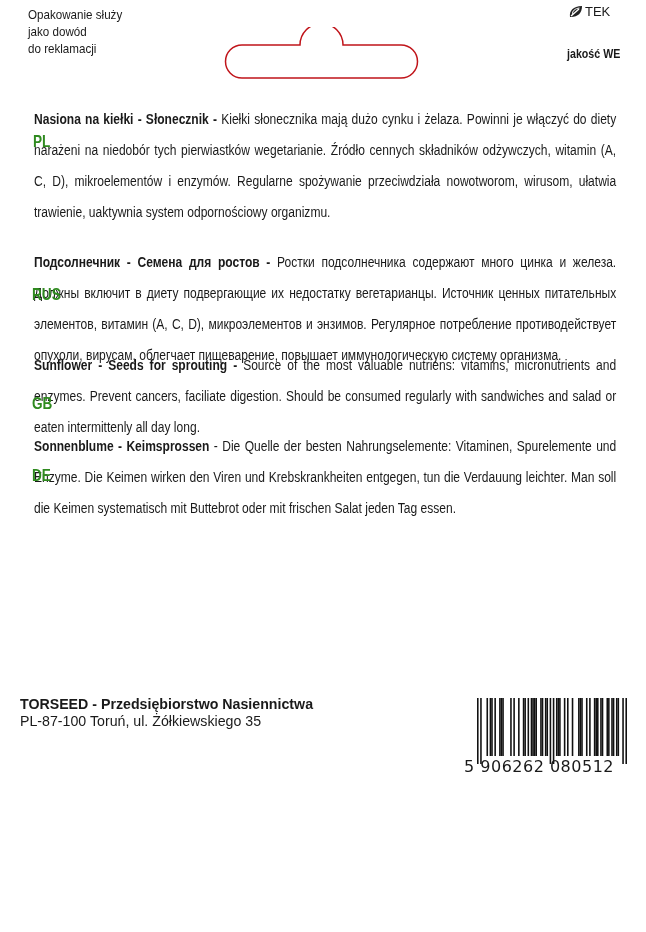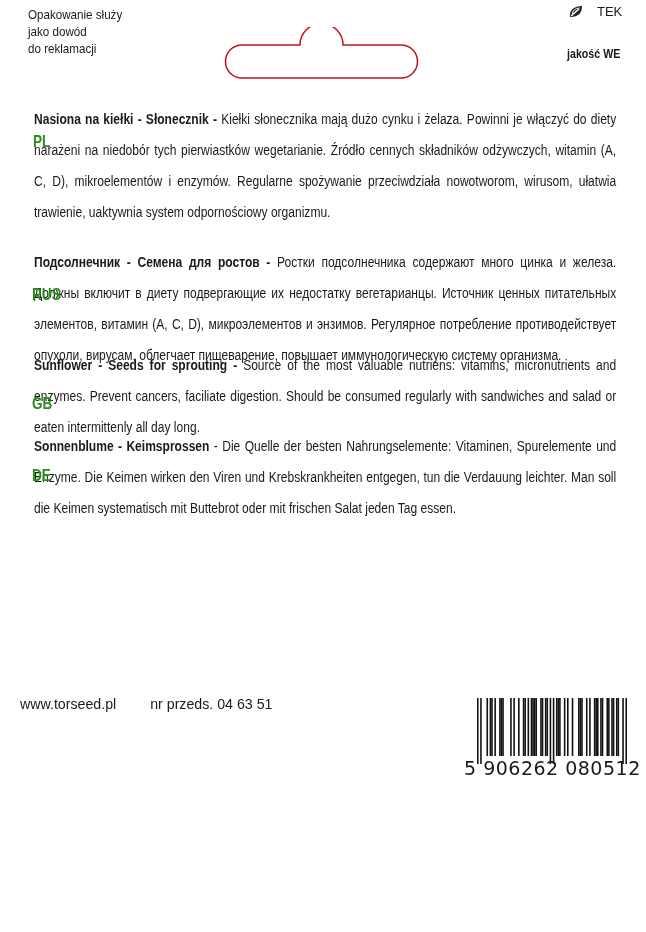--- a/index.html
+++ b/index.html
@@ -1,31 +1,31 @@
 <!DOCTYPE html>
 <html><head>
 <meta charset="utf-8">
 <style>
   html, body { margin:0; padding:0; background:#ffffff; }
   body { width:646px; height:932px; position:relative; overflow:hidden;
          font-family:"Liberation Sans", sans-serif; color:#1a1a1a; }
   .abs { position:absolute; }
   .notice { left:28px; top:6px; font-size:13.5px; line-height:17px; transform:scaleX(0.86); transform-origin:left top; }
   .notice div { white-space:nowrap; }
-  .tek { left:568px; top:4px; font-size:13px; font-weight:normal; display:flex; align-items:center; gap:14px; }
+  .tek { left:568px; top:4px; font-size:13px; font-weight:normal; display:flex; align-items:center; gap:2px; }
   .quality { left:567px; top:46px; font-size:13px; font-weight:bold; transform:scaleX(0.82); transform-origin:left top; }
   .hanghole { left:222px; top:27px; }
   .section { left:34px; width:582px; font-size:14px; line-height:31px; text-align:justify; }
   .section .head { font-weight:bold; }
   .code { position:absolute; left:-2px; font-weight:bold; color:#2f8a1f; font-size:17px; transform:scaleX(0.8); transform-origin:left top; }
   .narrow { transform:scaleX(0.86); transform-origin:left top; width:677px; }
   .company { left:20px; top:696px; font-size:14.2px; line-height:17.3px; }
   .company .b { font-weight:bold; }
   .barcode { left:477px; top:698px; }
-  .barnums { position:absolute; left:-13px; top:59px; font-family:"DejaVu Sans", sans-serif; font-size:19px; letter-spacing:0.5px; white-space:pre;text-align:center; }
+  .barnums { position:absolute; left:-13px; top:59px; font-family:"DejaVu Sans", sans-serif; font-size:16px; letter-spacing:0.5px; white-space:pre;text-align:center; }
 </style>
 </head>
 <body>
 
 <div class="abs notice">
   <div>Opakowanie służy</div>
   <div>jako dowód</div>
   <div>do reklamacji</div>
 </div>
 
@@ -65,23 +65,22 @@
 <div class="abs code" style="top:394px; left:32px;">GB</div>
 
 <div class="abs section" style="top:431px;">
   <div class="narrow">
     <span class="head">Sonnenblume - Keimsprossen</span><span> - Die Quelle der besten Nahrungselemente: Vitaminen, Spurelemente und Enzyme. Die Keimen wirken den Viren und Krebskrankheiten  entgegen, tun die Verdauung leichter. Man soll die Keimen systematisch mit Buttebrot oder mit frischen Salat jeden Tag essen.</span>
   </div>
 </div>
 <div class="abs code" style="top:466px; left:32px;">DE</div>
 
 <div class="abs company">
-  <div>
-    <span>www.torseed.pl</span><span style="display:inline-block;width:34px;"></span><span>nr przeds. 04 63 51</span>
-  </div>
+  <div class="b">TORSEED - Przedsiębiorstwo Nasiennictwa</div>
+  <div>PL-87-100 Toruń, ul. Żółkiewskiego 35</div>
 </div>
 
 <div class="abs barcode">
   <svg id="barsvg" width="150" height="66">
       <rect x="0.00" y="0" width="1.58" height="66" fill="#111"></rect>
       <rect x="3.16" y="0" width="1.58" height="66" fill="#111"></rect>
       <rect x="9.47" y="0" width="1.58" height="58" fill="#111"></rect>
       <rect x="12.63" y="0" width="1.58" height="58" fill="#111"></rect>
       <rect x="14.21" y="0" width="1.58" height="58" fill="#111"></rect>
       <rect x="17.37" y="0" width="1.58" height="58" fill="#111"></rect>

